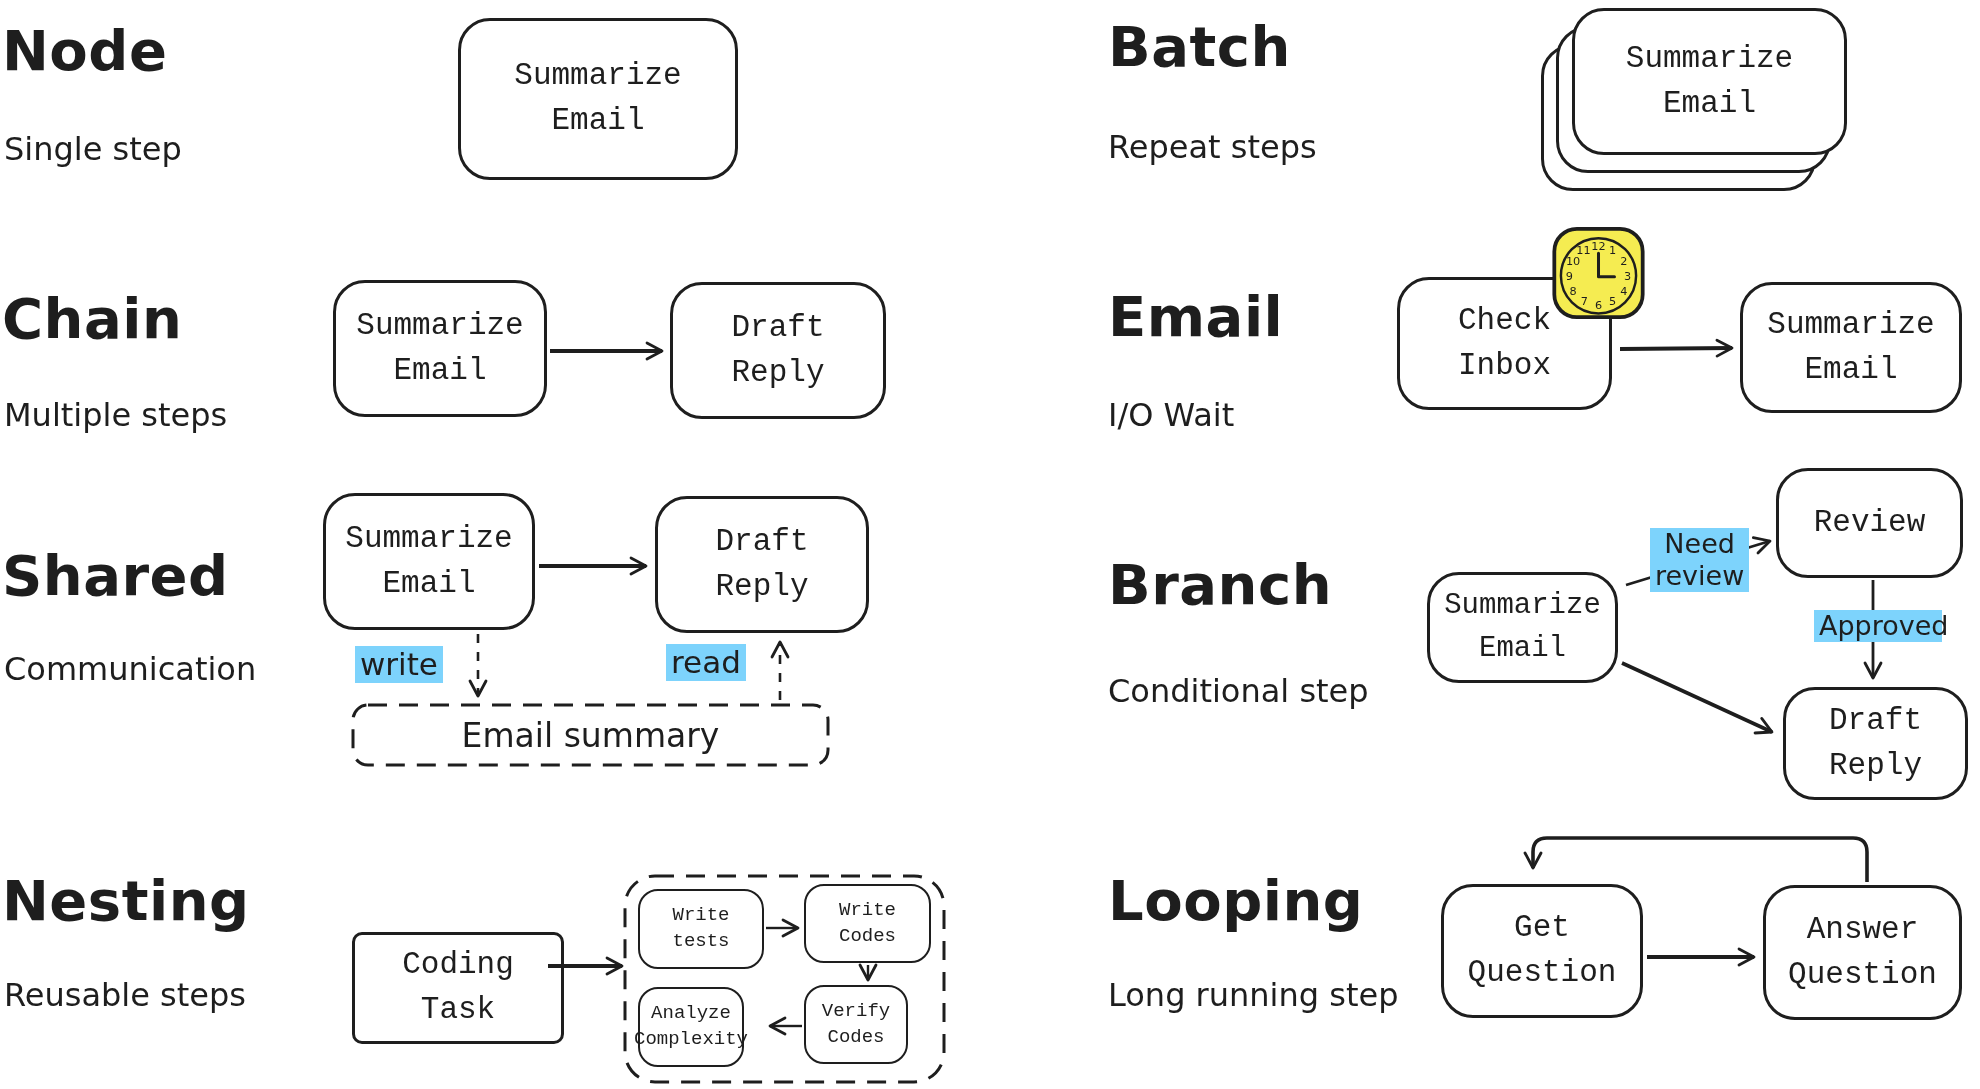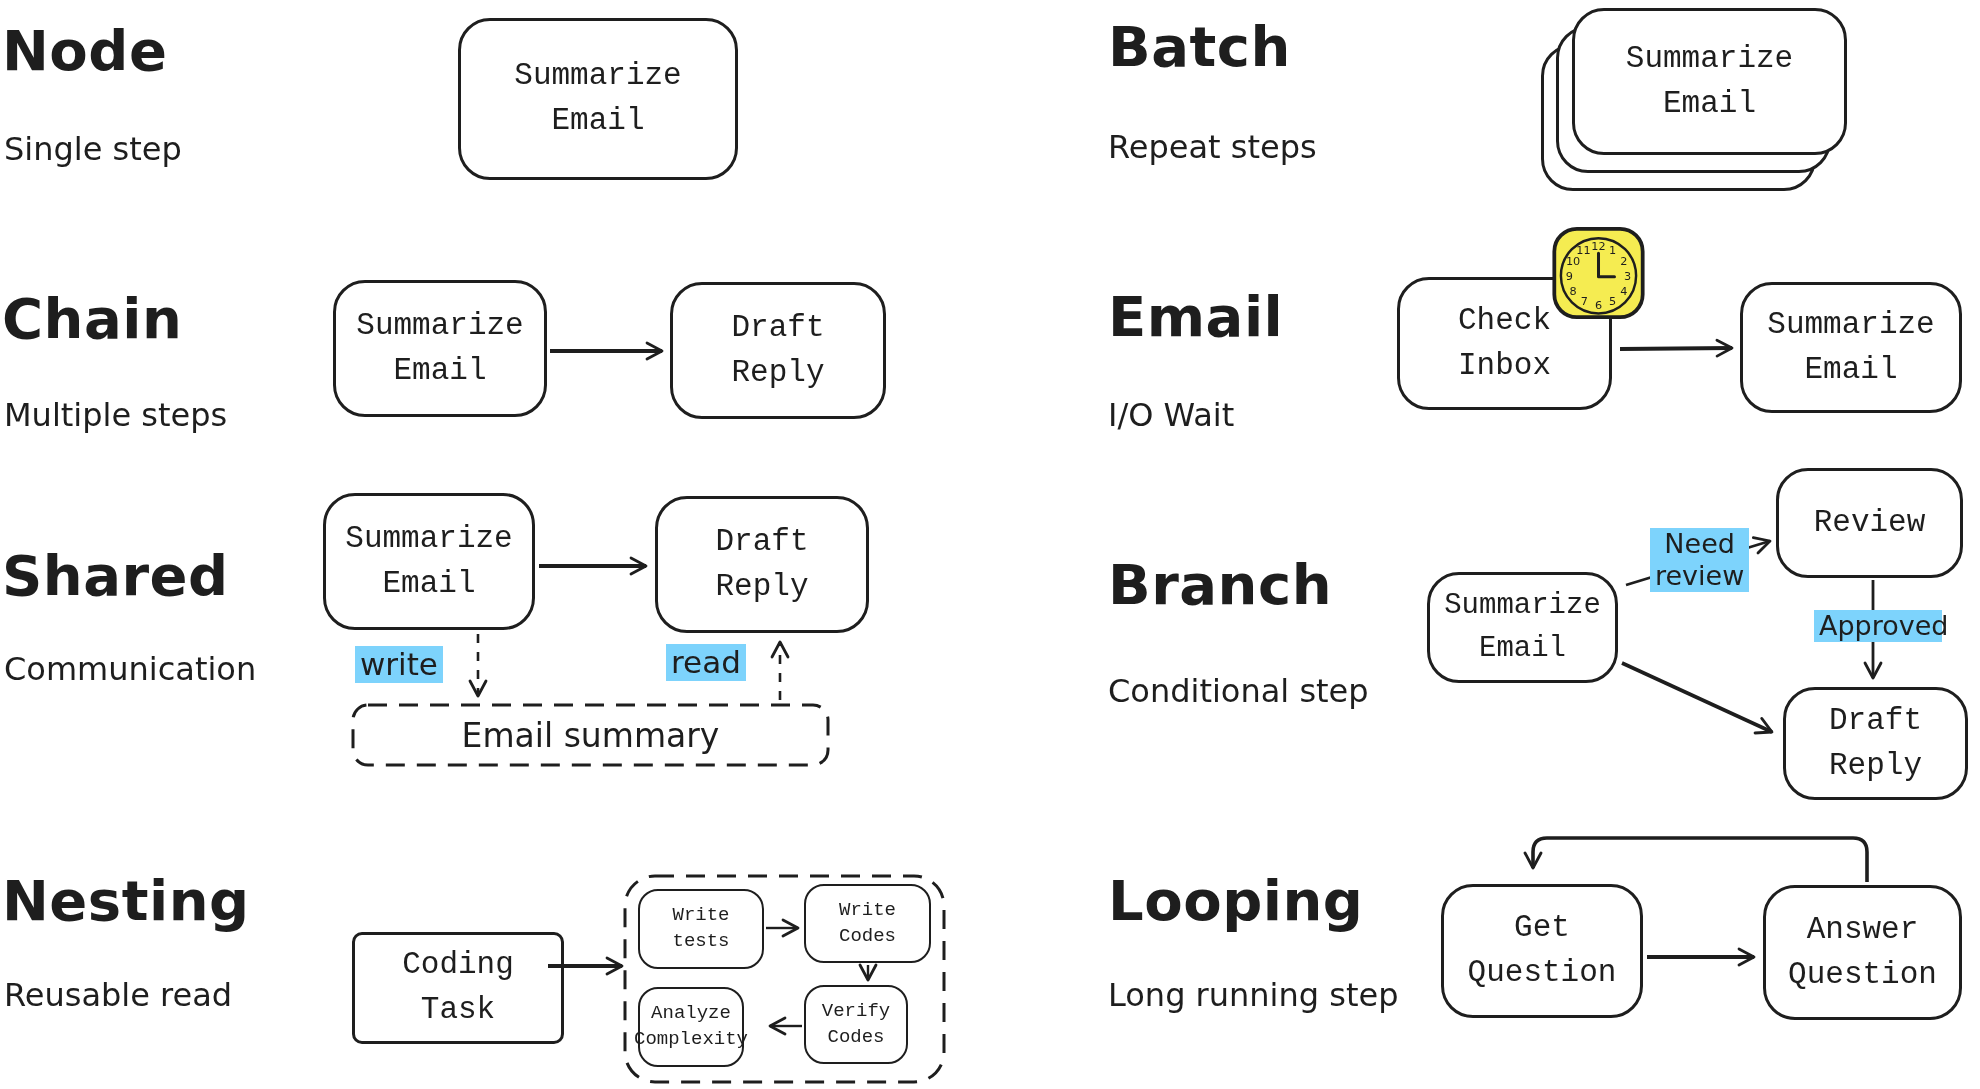--- a/index.html
+++ b/index.html
@@ -126,21 +126,21 @@
   </div>
   <div class="box" style="left:1783px;top:687px;width:185px;height:113px">
     <span>Draft
 Reply</span>
   </div>
   <div class="edge-label sm" style="left:1650px;top:528px">Need
 review</div>
   <div class="edge-label sm" style="left:1814px;top:610px;width:118px">Approved</div>
 
   <div class="title" style="left:2px;top:868px">Nesting</div>
-  <div class="subtitle" style="left:4px;top:976px">Reusable read</div>
+  <div class="subtitle" style="left:4px;top:976px">Reusable steps</div>
   <div class="box" style="left:352px;top:932px;width:212px;height:112px;border-radius:10px">
     <span>Coding
 Task</span>
   </div>
   <div class="box small" style="left:638px;top:889px;width:126px;height:80px">
     <span>Write
 tests</span>
   </div>
   <div class="box small" style="left:804px;top:884px;width:127px;height:79px">
     <span>Write

